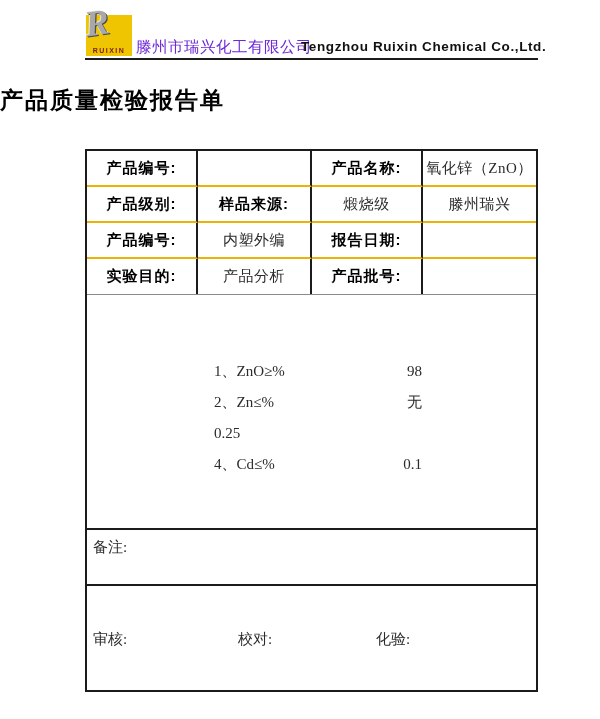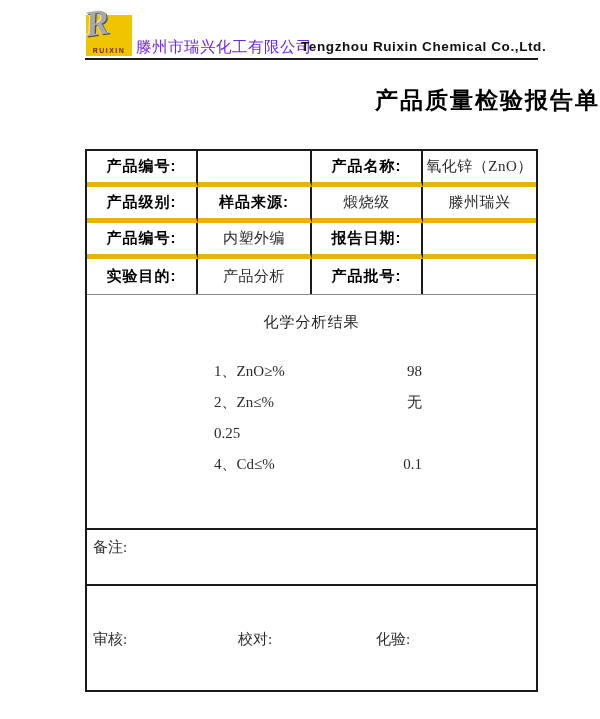--- a/index.html
+++ b/index.html
@@ -48,21 +48,21 @@
     letter-spacing: 0.6px; white-space: nowrap;
   }
   .header-rule {
     position: absolute; left: 85px; top: 58px;
     width: 453px; height: 2px; background: #1a1a1a;
   }
 
   
   .doc-title {
     position: absolute; left: 0; top: 85px;
-    width: 600px; text-align: right;
+    width: 600px; text-align: left;
     font-size: 23px; font-weight: bold;
     letter-spacing: 2px; color: #000;
   }
 
   
   .report-table {
     position: absolute; left: 85px; top: 149px;
     width: 453px; height: 543px;
     border: 2px solid #1b1b1b;
     background: #fff;
@@ -70,21 +70,21 @@
   .info-grid {
     display: grid;
     grid-template-columns: 111px 114px 111px 113px;
     grid-template-rows: 36px 36px 36px 35px;
   }
   .cell {
     display: flex; align-items: center; justify-content: center;
     overflow: hidden; white-space: nowrap;
   }
   .cell.v-border { border-right: 2px solid #1b1b1b; }
-  .cell.h-border { border-bottom: 5px solid #eab308; }
+  .cell.h-border { border-bottom: 2px solid #eab308; }
   .cell.label {
     font-weight: bold; font-size: 15px; color: #000;
     letter-spacing: 1px;
   }
   .cell.value {
     font-family: "Liberation Serif", serif;
     font-size: 15px; color: #2b2b2b;
     letter-spacing: 0.5px;
   }
 
@@ -165,21 +165,20 @@
       <div class="cell label v-border h-border">报告日期:</div>
       <div class="cell value h-border"></div>
 
       <div class="cell label v-border">实验目的:</div>
       <div class="cell value v-border">产品分析</div>
       <div class="cell label v-border">产品批号:</div>
       <div class="cell value"></div>
     </div>
 
     <div class="analysis-section">
-      <div class="analysis-heading">化学分析结果</div>
       <div class="analysis-items">
         <div class="analysis-row">
           <span>1、ZnO≥%</span>
           <span>98</span>
         </div>
         <div class="analysis-row">
           <span>2、Zn≤%</span>
           <span>无</span>
         </div>
         <div class="analysis-row">

